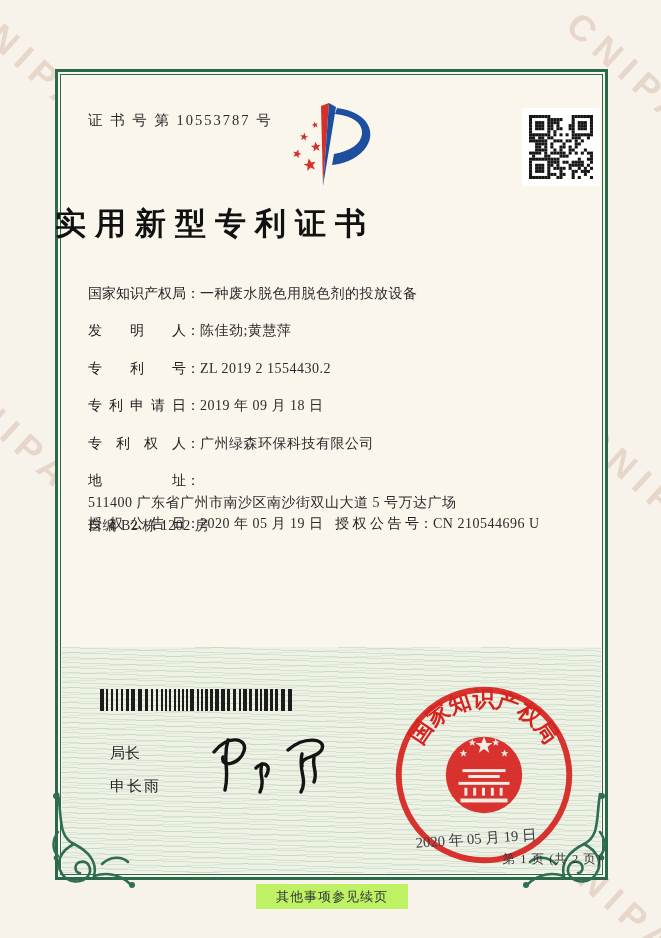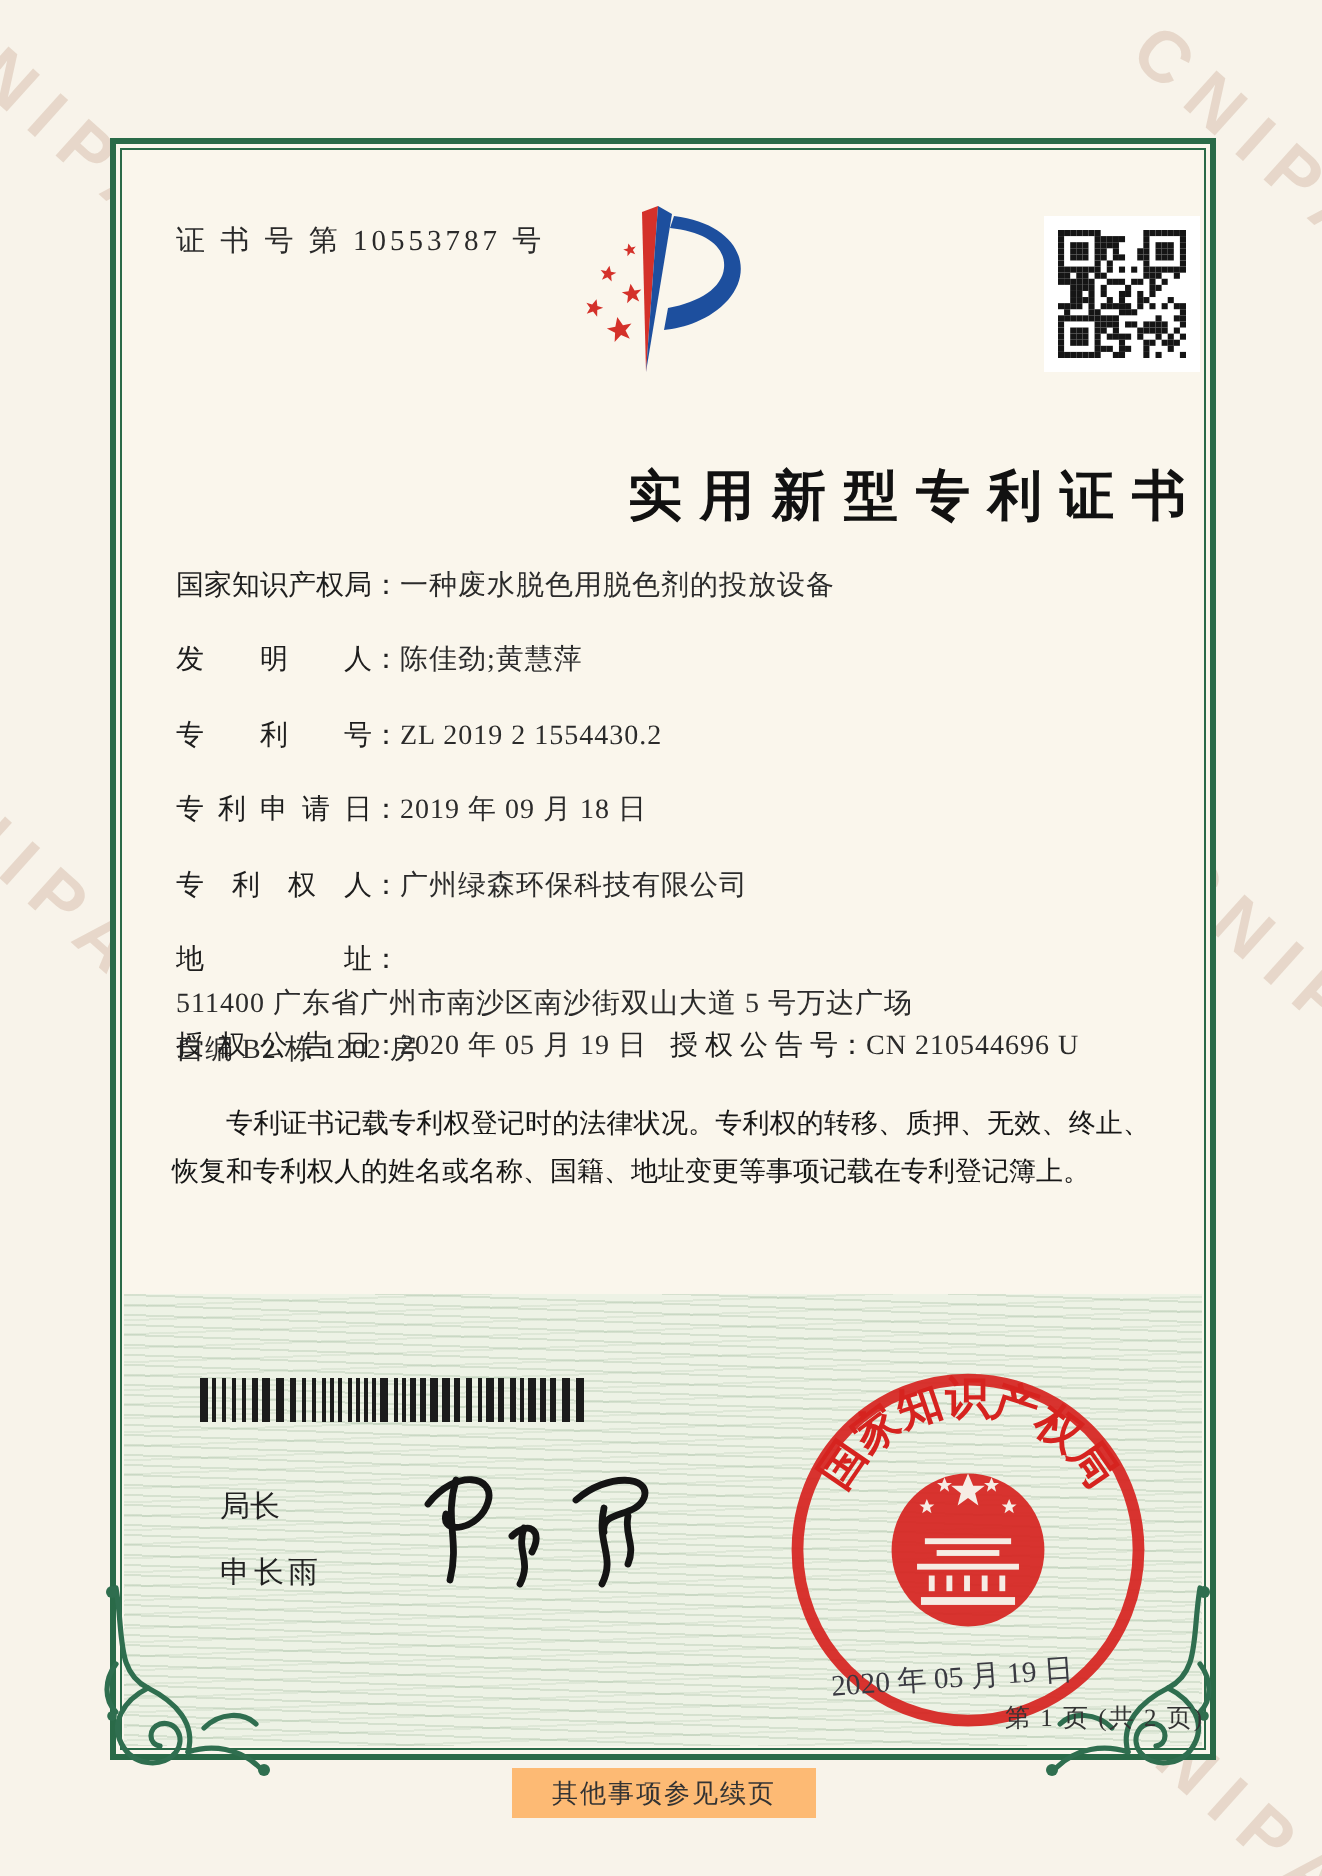--- a/index.html
+++ b/index.html
@@ -28,43 +28,43 @@
     background-color:#edf2e5;
     background-image:
       repeating-linear-gradient(2deg, rgba(118,156,118,.20) 0 1px, transparent 1px 5px),
       repeating-linear-gradient(-2deg, rgba(118,156,118,.12) 0 1px, transparent 1px 7px);
   }
   .cert-no{position:absolute;left:88px;top:111px;font-size:14.5px;letter-spacing:2px;color:#2a2a2a;}
   .qr-patch{position:absolute;left:522px;top:108px;width:78px;height:78px;background:#fff;
     display:flex;align-items:center;justify-content:center;}
   .logo{position:absolute;left:266px;top:100px;}
   .title{
-    position:absolute;left:55px;width:547px;top:203px;text-align:right;
-    font-size:27px;font-weight:700;letter-spacing:9px;color:#111;margin-top:27px;
+    position:absolute;left:55px;width:547px;top:203px;text-align:left;
+    font-size:31px;font-weight:700;letter-spacing:9px;color:#111;
   }
   .row{position:absolute;left:88px;width:492px;font-size:14px;color:#232323;line-height:1.6;}
   .lbl{display:inline-block;width:98px;text-align:justify;text-align-last:justify;vertical-align:top;color:#1e1e1e;}
   .colon{display:inline-block;vertical-align:top;}
   .val{display:inline-block;vertical-align:top;letter-spacing:.5px;color:#2b2b2b;}
   .val.wide{width:382px;}
   .pair2{position:absolute;left:247px;top:0;white-space:nowrap;}
   .pair2 .lbl{width:84px;}
   .paras{
     position:absolute;left:86px;top:550px;width:489px;
     font-size:13.5px;line-height:1.76;text-align:justify;color:#161616;
   }
   .paras p{margin:0;text-indent:2em;}
   .barcode{position:absolute;left:100px;top:689px;}
   .sig-title{position:absolute;left:110px;top:744px;font-size:15px;color:#222;}
   .sig-name{position:absolute;left:110px;top:777px;font-size:15px;color:#222;letter-spacing:2px;}
   .sig-script{position:absolute;left:198px;top:724px;}
   .seal{position:absolute;left:386px;top:684px;}
   .page-info{position:absolute;left:55px;width:547px;top:851px;text-align:right;font-size:12.5px;color:#333;letter-spacing:1px;}
   .foot-note{
-    position:absolute;left:256px;top:884px;width:152px;height:25px;background:#fdba74;
+    position:absolute;left:256px;top:884px;width:152px;height:25px;background:#bef264;
     display:flex;align-items:center;justify-content:center;
     font-size:13px;color:#333;letter-spacing:1px;
   }
   .corner{position:absolute;pointer-events:none;}
   .corner.left{left:44px;top:792px;}
   .corner.right{left:518px;top:792px;transform:scaleX(-1);}
 </style>
 </head>
 <body>
 
@@ -362,21 +362,20 @@
   <span class="lbl">地址</span><span class="colon">：</span><span class="val wide">511400 广东省广州市南沙区南沙街双山大道 5 号万达广场自编 B2 栋 1202 房</span>
 </div>
 <div class="row" style="top:513px">
   <span class="lbl">授权公告日</span><span class="colon">：</span><span class="val">2020 年 05 月 19 日</span>
   <span class="pair2">
     <span class="lbl">授权公告号</span><span class="colon">：</span><span class="val">CN 210544696 U</span>
   </span>
 </div>
 
 <div class="paras">
-  <p>专利证书记载专利权登记时的法律状况。专利权的转移、质押、无效、终止、恢复和专利权人的姓名或名称、国籍、地址变更等事项记载在专利登记簿上。</p>
 </div>
 
 <svg id="barcode" class="barcode" width="196" height="22" viewBox="0 0 196 22">
     <rect x="0" y="0" width="4" height="22" fill="#1c1c1c"></rect>
     <rect x="6" y="0" width="2" height="22" fill="#1c1c1c"></rect>
     <rect x="11" y="0" width="2" height="22" fill="#1c1c1c"></rect>
     <rect x="16" y="0" width="2" height="22" fill="#1c1c1c"></rect>
     <rect x="21" y="0" width="2" height="22" fill="#1c1c1c"></rect>
     <rect x="26" y="0" width="3" height="22" fill="#1c1c1c"></rect>
     <rect x="31" y="0" width="4" height="22" fill="#1c1c1c"></rect>

